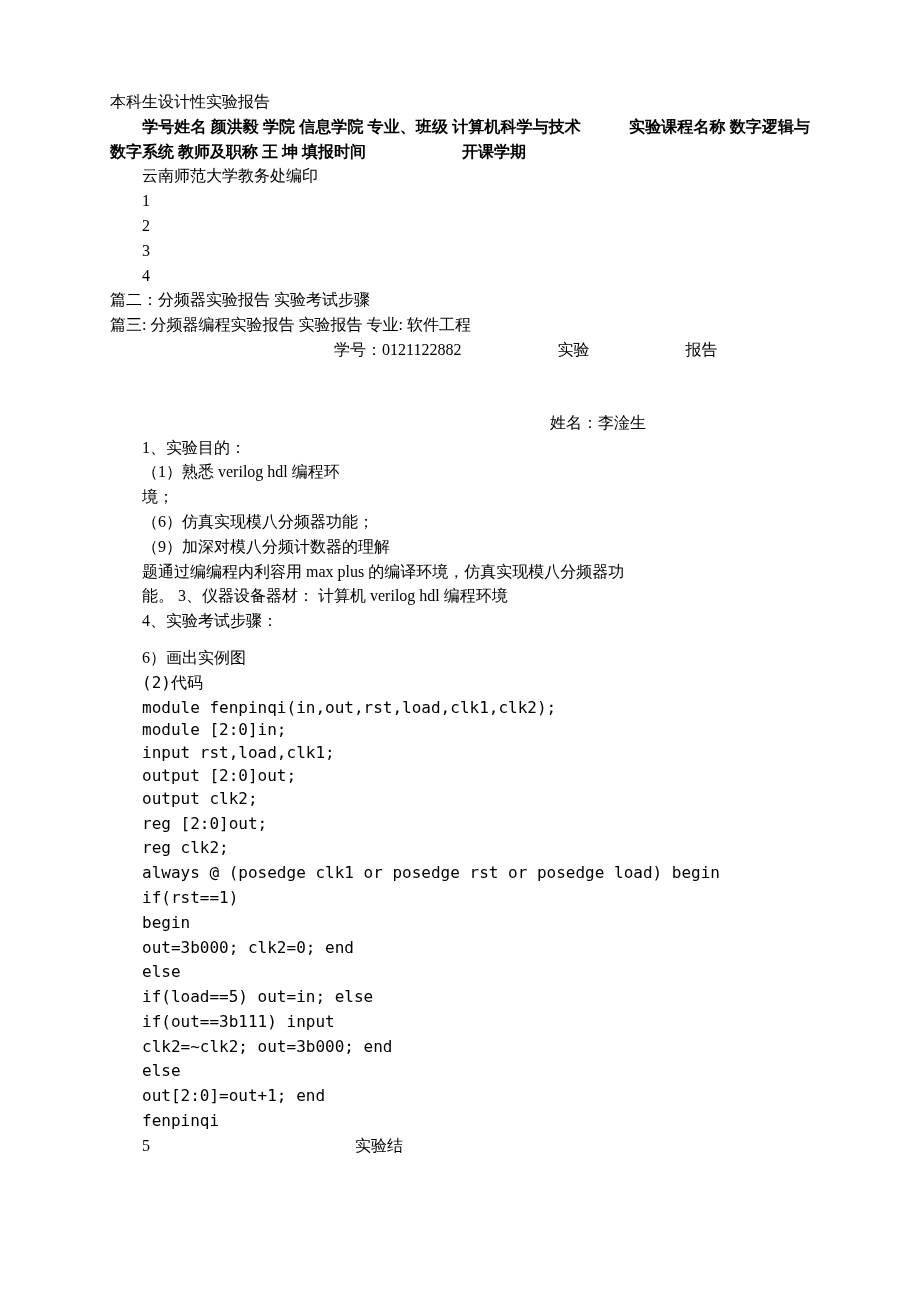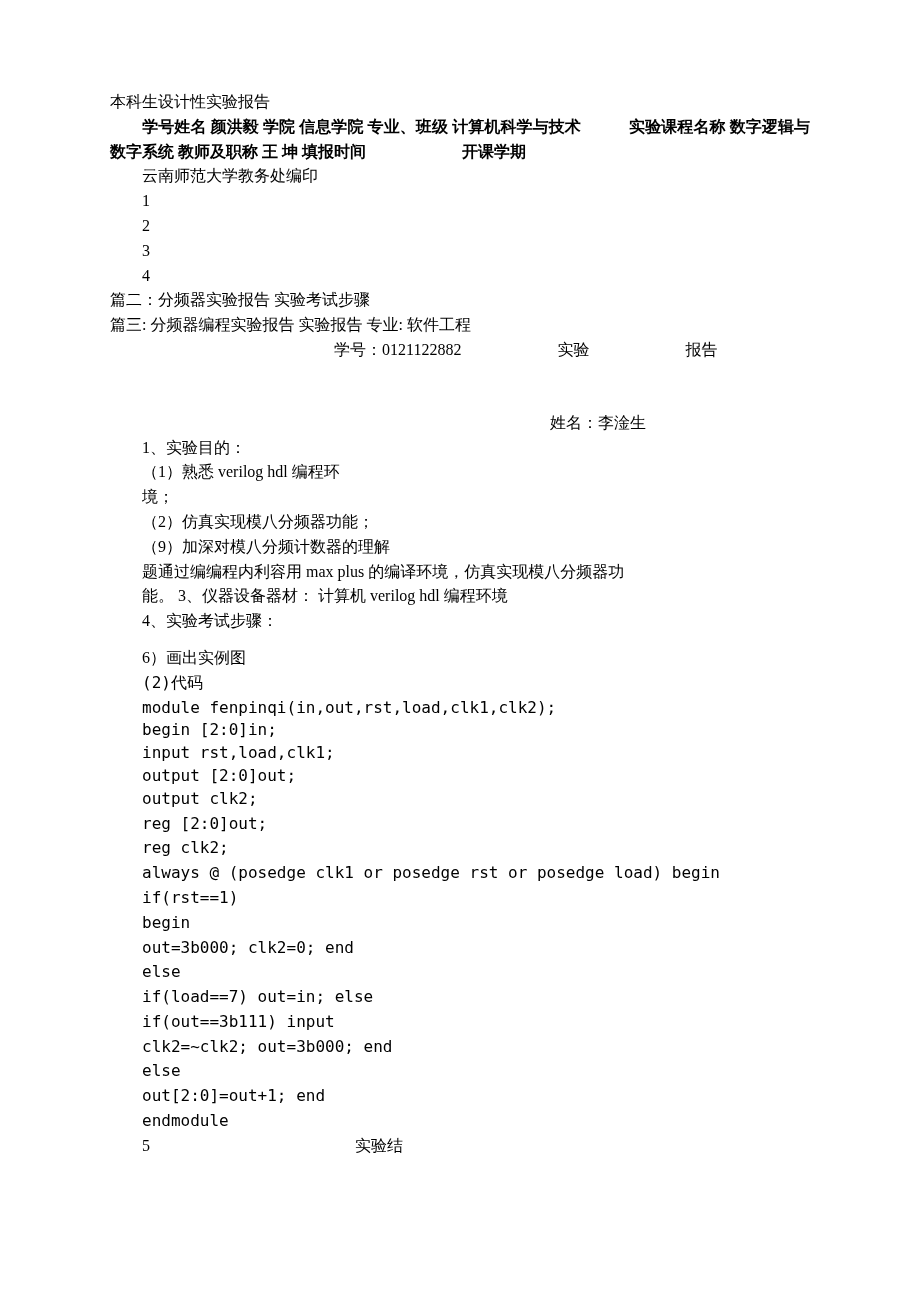--- a/index.html
+++ b/index.html
@@ -59,46 +59,46 @@
 </div>
 
 <div class="gap-1"></div>
 <div class="gap-1"></div>
 
 <div class="line line-h" style="padding-left: 440px; font-family: Liberation Serif, serif;">姓名：李淦生</div>
 
 <div class="line indent line-h">1、实验目的：</div>
 <div class="line indent line-h">（1）熟悉 verilog hdl 编程环</div>
 <div class="line indent line-h">境；</div>
-<div class="line indent line-h">（2）仿真实现模八分频器功能；</div>
+<div class="line indent line-h">（6）仿真实现模八分频器功能；</div>
 <div class="line indent line-h">（9）加深对模八分频计数器的理解</div>
 <div class="line indent line-h">题通过编编程内利容用 max plus 的编译环境，仿真实现模八分频器功</div>
 <div class="line indent line-h">能。 3、仪器设备器材：  计算机 verilog hdl 编程环境</div>
 <div class="line indent line-h">4、实验考试步骤：</div>
 
 <div style="height: 12px;"></div>
 
 <div class="line indent line-h">  6）画出实例图</div>
 <div class="line indent line-h mono">(2)代码</div>
 <div class="line indent line-h mono">module fenpinqi(in,out,rst,load,clk1,clk2);</div>
-<div class="line indent mono" style="line-height:1.3;">begin [2:0]in;</div>
+<div class="line indent mono" style="line-height:1.3;">module [2:0]in;</div>
 <div class="line indent line-h mono">input rst,load,clk1;</div>
 <div class="line indent mono" style="line-height:1.3;">output [2:0]out;</div>
 <div class="line indent line-h mono">output clk2;</div>
 <div class="line indent line-h mono">reg [2:0]out;</div>
 <div class="line indent line-h mono">reg clk2;</div>
 <div class="line indent line-h mono">always @ (posedge clk1 or posedge rst or posedge load) begin</div>
 <div class="line indent line-h mono">if(rst==1)</div>
 <div class="line indent line-h mono">begin</div>
 <div class="line indent line-h mono">out=3b000; clk2=0; end</div>
 <div class="line indent line-h mono">else</div>
-<div class="line indent line-h mono">if(load==7) out=in; else</div>
+<div class="line indent line-h mono">if(load==5) out=in; else</div>
 <div class="line indent line-h mono">if(out==3b111) input</div>
 <div class="line indent line-h mono">clk2=~clk2; out=3b000; end</div>
 <div class="line indent line-h mono">else</div>
 <div class="line indent line-h mono">out[2:0]=out+1; end</div>
-<div class="line indent line-h mono">endmodule</div>
+<div class="line indent line-h mono">fenpinqi</div>
 
 <div class="row indent line-h">
   <span>5</span>
   <span style="width: 205px;"></span>
   <span>实验结</span>
 </div>
 
 </body></html>

